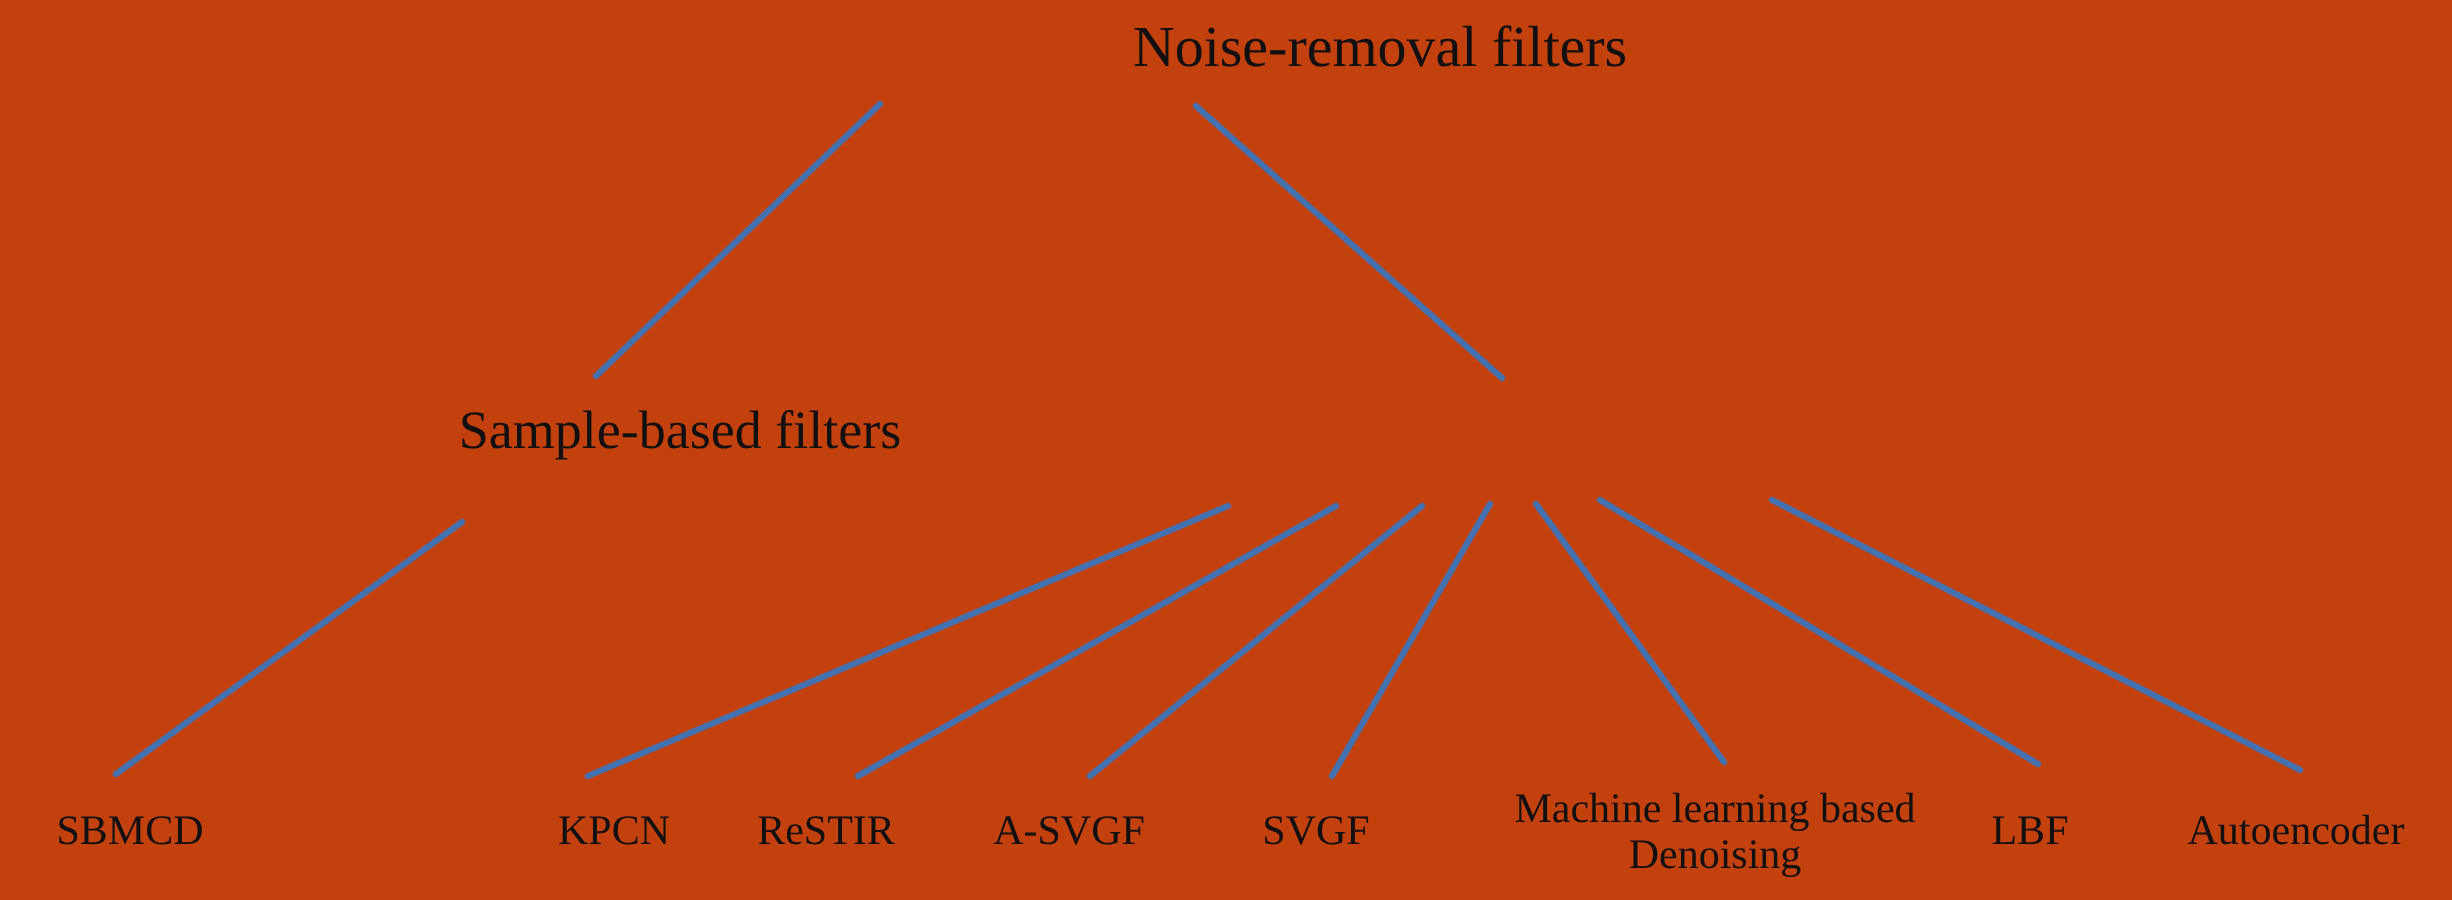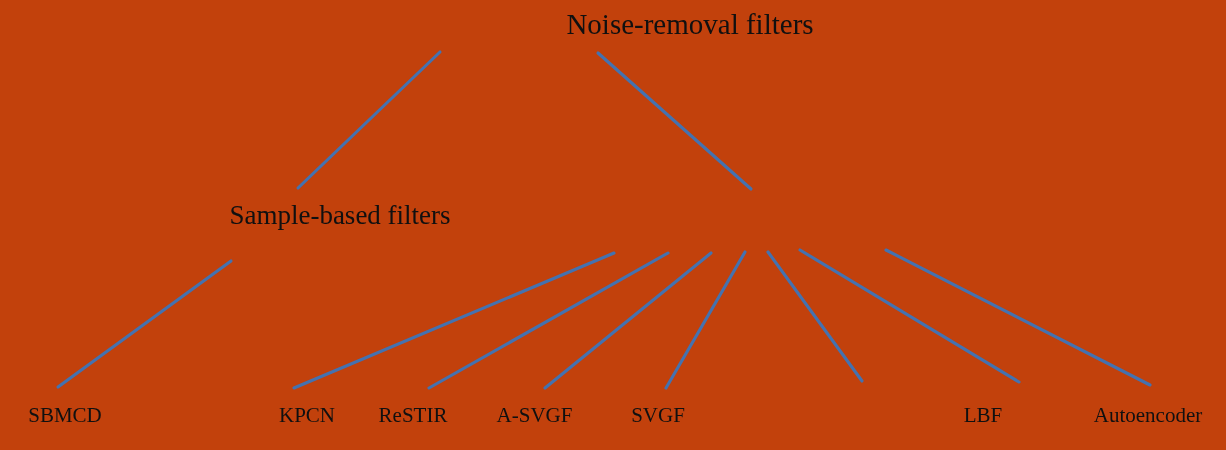--- a/index.html
+++ b/index.html
@@ -79,18 +79,19 @@
   <div class="node-label node-leaf" style="left: 10px; top: 404px; width: 110px;">SBMCD</div>
 
   <div class="node-label node-leaf" style="left: 262px; top: 404px; width: 90px;">KPCN</div>
 
   <div class="node-label node-leaf" style="left: 482px; top: 404px; width: 105px;">A-SVGF</div>
 
   <div class="node-label node-leaf" style="left: 363px; top: 404px; width: 100px;">ReSTIR</div>
 
   <div class="node-label node-leaf" style="left: 613px; top: 404px; width: 90px;">SVGF</div>
 
+  <div class="node-label node-leaf leaf-multiline" style="left: 740px; top: 393px; width: 235px;">Machine learning based Denoising</div>
 
-  <div class="node-label node-leaf" style="left: 948px; top: 404px; width: 70px;">LBF</div>
+  <div class="node-label node-leaf" style="left: 980px; top: 404px; width: 70px;">LBF</div>
 
   <div class="node-label node-leaf" style="left: 1073px; top: 404px; width: 150px;">Autoencoder</div>
 
 </div>
 
 </body></html>

